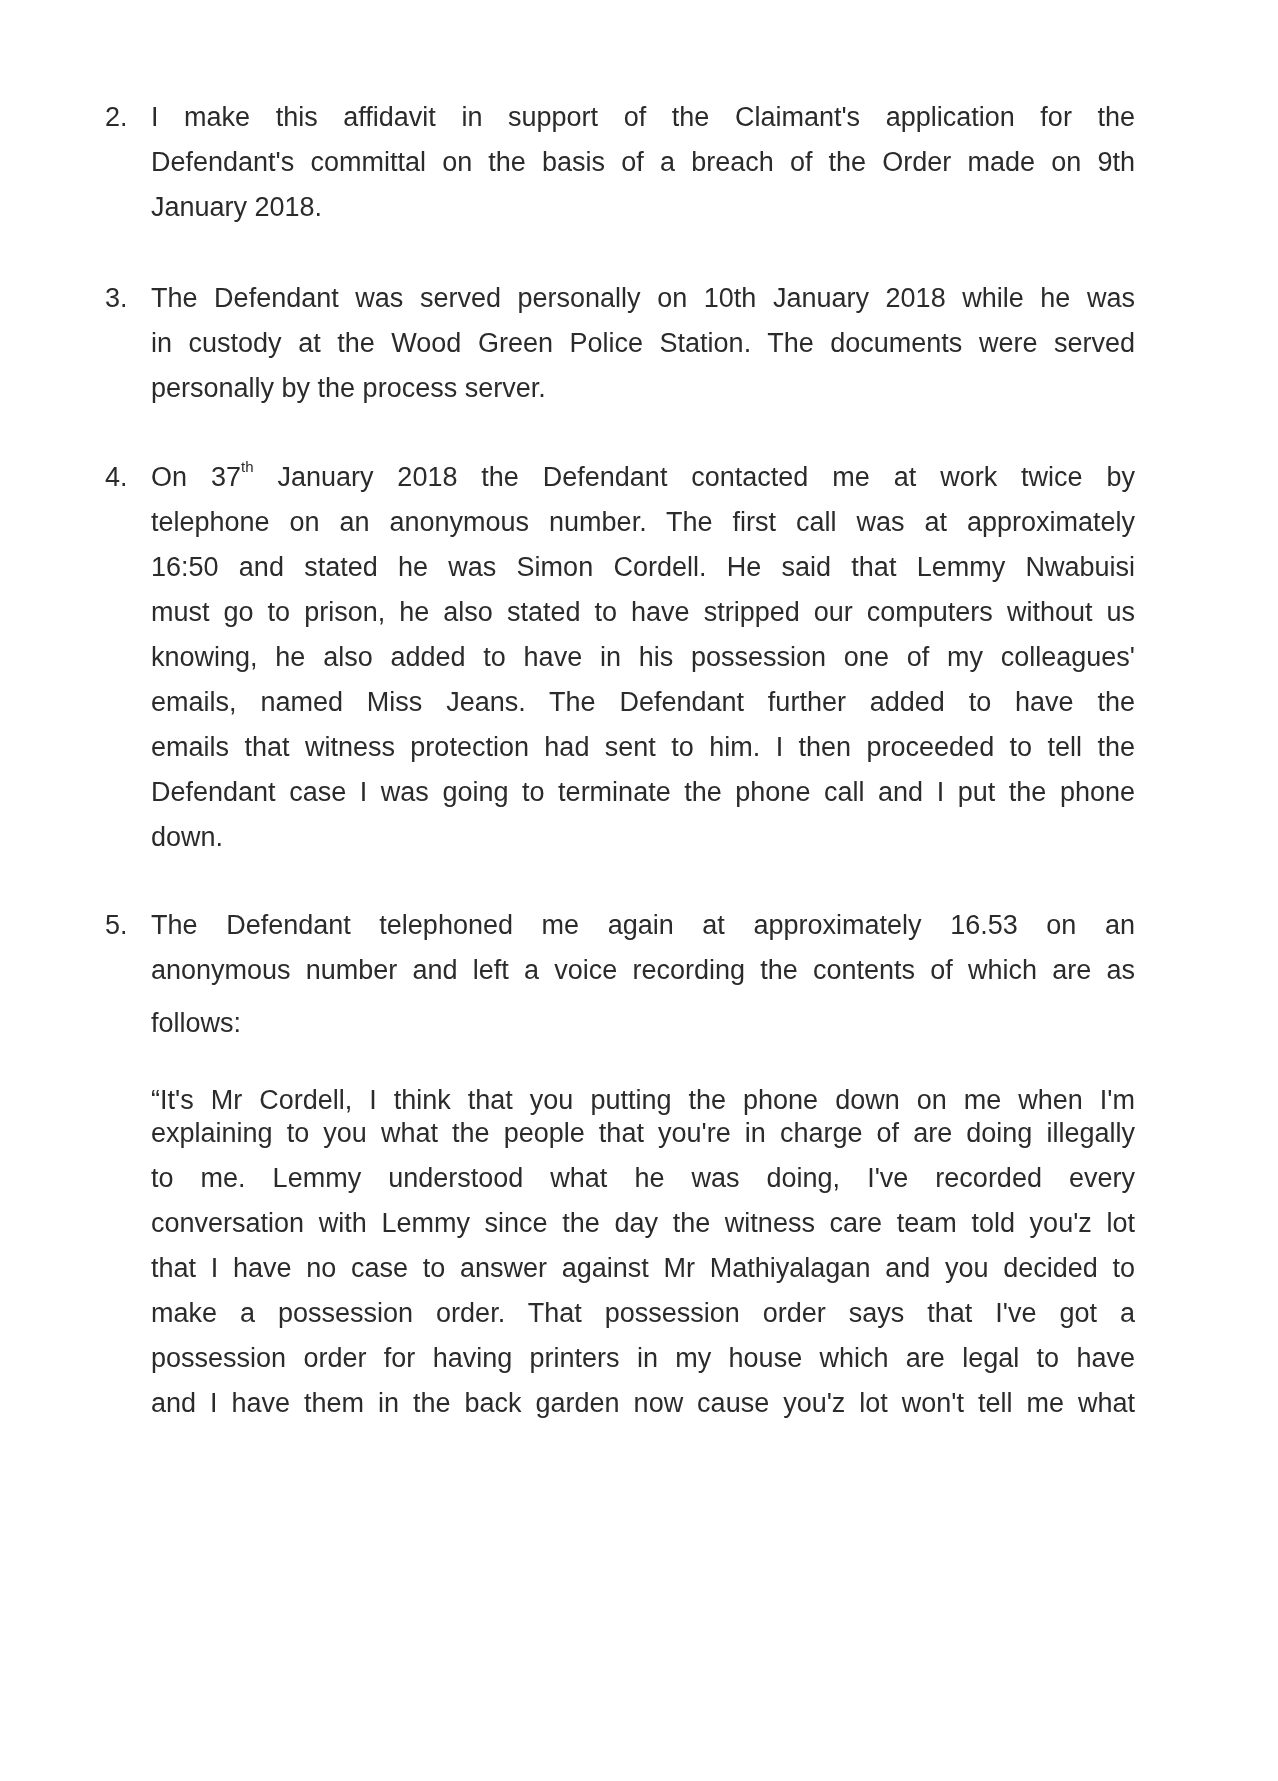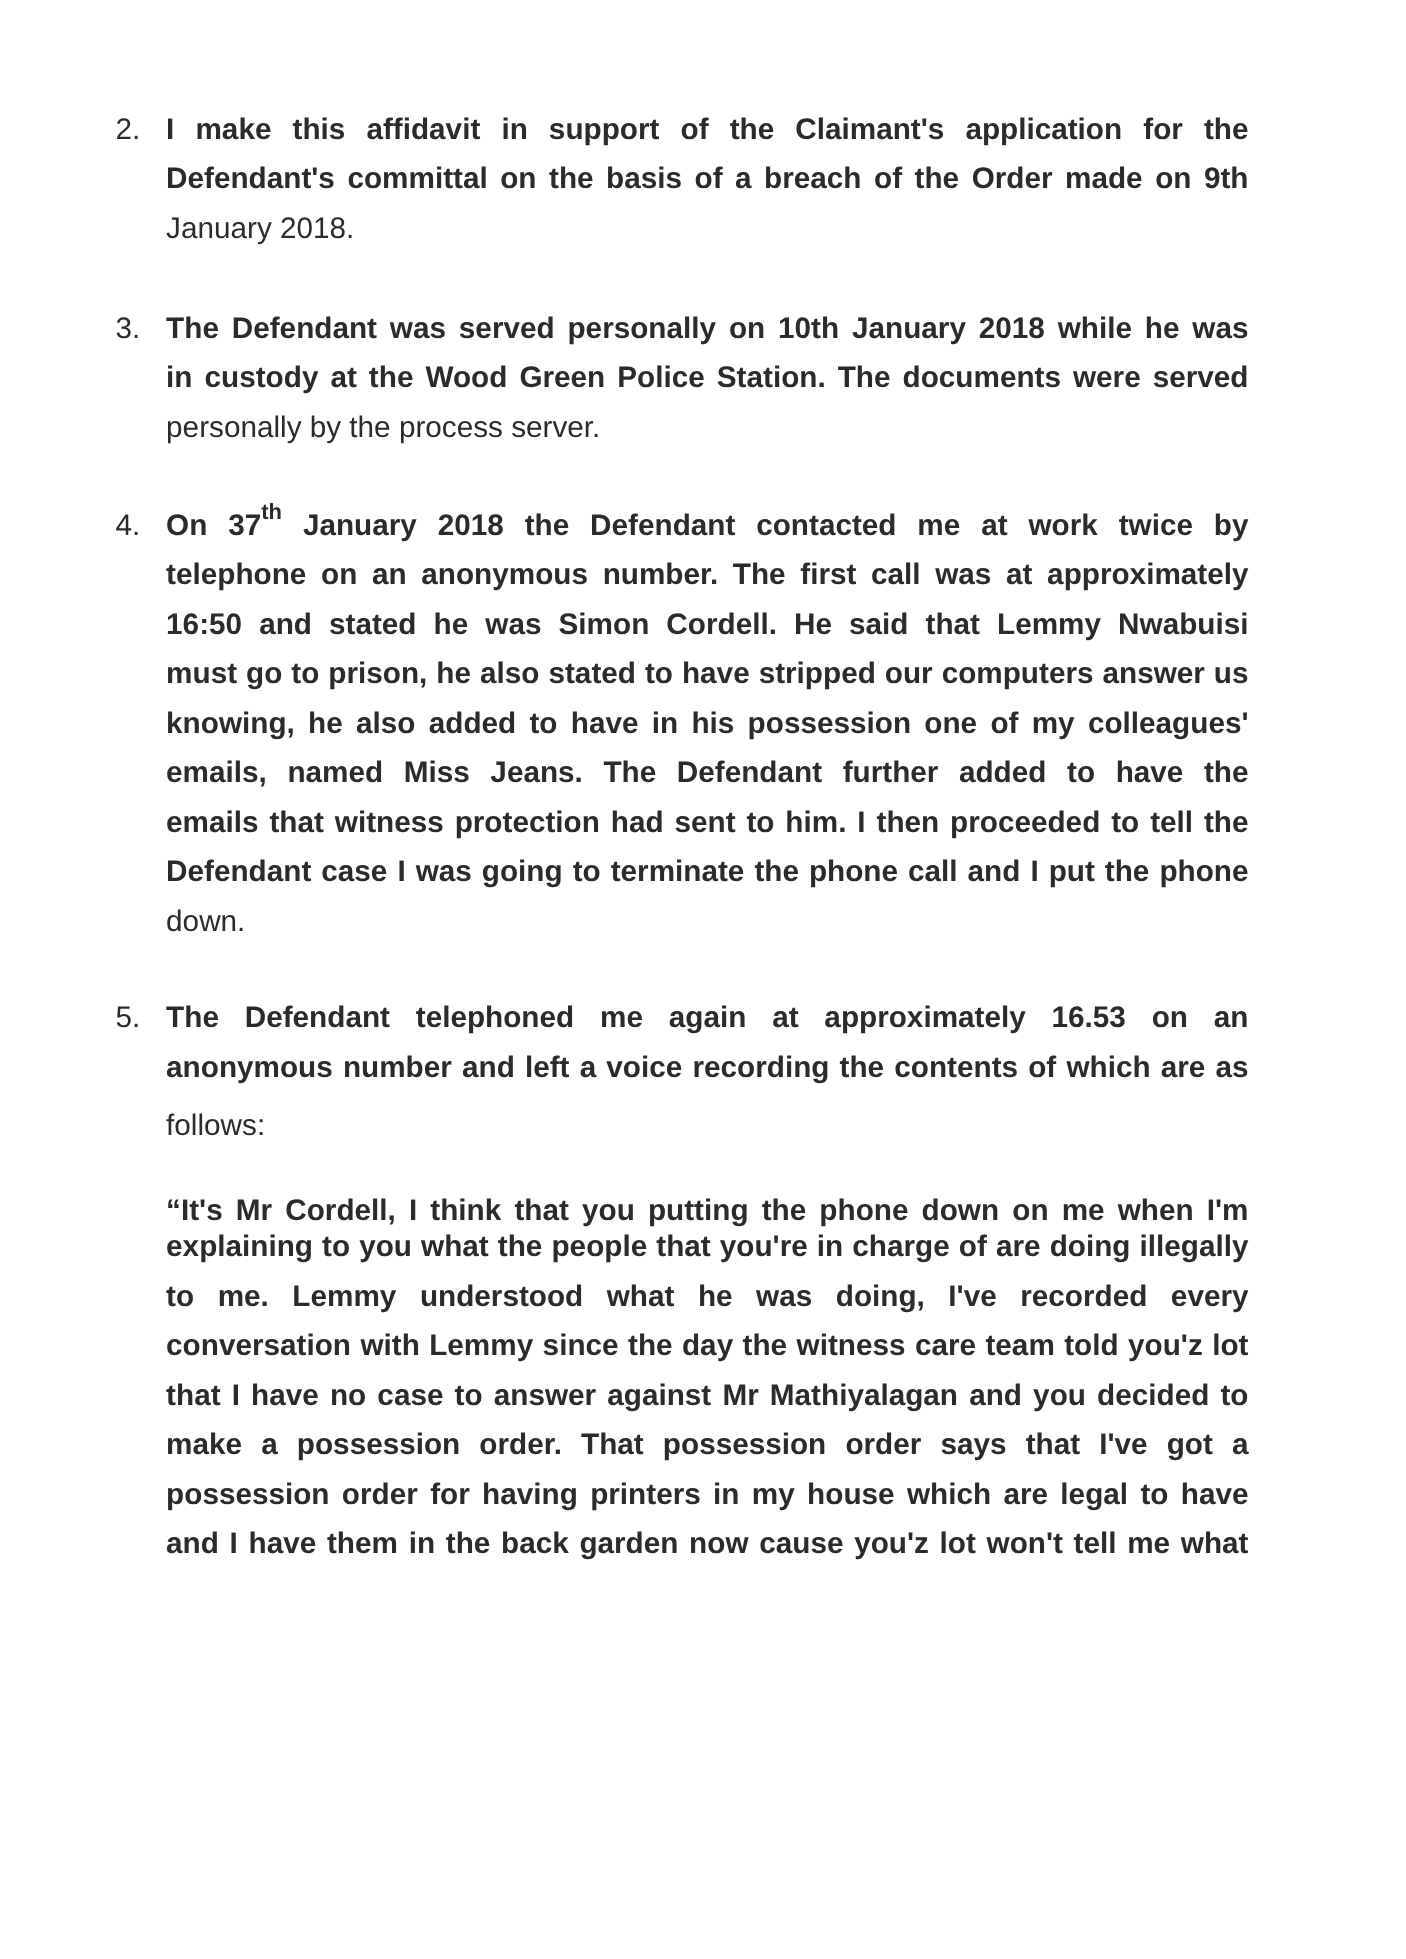--- a/index.html
+++ b/index.html
@@ -11,22 +11,22 @@
   }
   .para {
     position: absolute; left: 105px; width: 1030px;
   }
   .num {
     position: absolute; left: 0; top: 0; width: 40px;
   }
   .line {
     position: absolute; left: 46px; white-space: nowrap; height: 50px; line-height: 50px; text-align: center;
   }
-  .justify { text-align: justify; text-align-last: justify; width: 984px; font-weight: bold; }
-  sup { font-size: 20px; position: relative; top: -4px; vertical-align: super; line-height: 0; }
+  .justify { text-align: justify; text-align-last: justify; width: 984px; }
+  sup { font-size: 15px; position: relative; top: -4px; vertical-align: super; line-height: 0; }
 </style>
 </head>
 <body>
 
 <div class="page">
 
   <div class="para" style="top:92px">
     <div class="num" style="line-height:50px">2.</div>
     <div class="line justify" style="top:0">I make this affidavit in support of the Claimant's application for the</div>
     <div class="line justify" style="top:45px">Defendant's committal on the basis of a breach of the Order made on 9th</div>
@@ -38,21 +38,21 @@
     <div class="line justify" style="top:0">The Defendant was served personally on 10th January 2018 while he was</div>
     <div class="line justify" style="top:45px">in custody at the Wood Green Police Station. The documents were served</div>
     <div class="line" style="top:90px">personally by the process server.</div>
   </div>
 
   <div class="para" style="top:452px">
     <div class="num" style="line-height:50px">4.</div>
     <div class="line justify" style="top:0"><span>On 37</span><sup>th</sup><span> January 2018 the Defendant contacted me at work twice by</span></div>
     <div class="line justify" style="top:45px">telephone on an anonymous number. The first call was at approximately</div>
     <div class="line justify" style="top:90px">16:50 and stated he was Simon Cordell. He said that Lemmy Nwabuisi</div>
-    <div class="line justify" style="top:135px">must go to prison, he also stated to have stripped our computers answer us</div>
+    <div class="line justify" style="top:135px">must go to prison, he also stated to have stripped our computers without us</div>
     <div class="line justify" style="top:180px">knowing, he also added to have in his possession one of my colleagues'</div>
     <div class="line justify" style="top:225px">emails, named Miss Jeans. The Defendant further added to have the</div>
     <div class="line justify" style="top:270px">emails that witness protection had sent to him. I then proceeded to tell the</div>
     <div class="line justify" style="top:315px">Defendant case I was going to terminate the phone call and I put the phone</div>
     <div class="line" style="top:360px">down.</div>
   </div>
 
   <div class="para" style="top:900px">
     <div class="num" style="line-height:50px">5.</div>
     <div class="line justify" style="top:0">The Defendant telephoned me again at approximately 16.53 on an</div>

